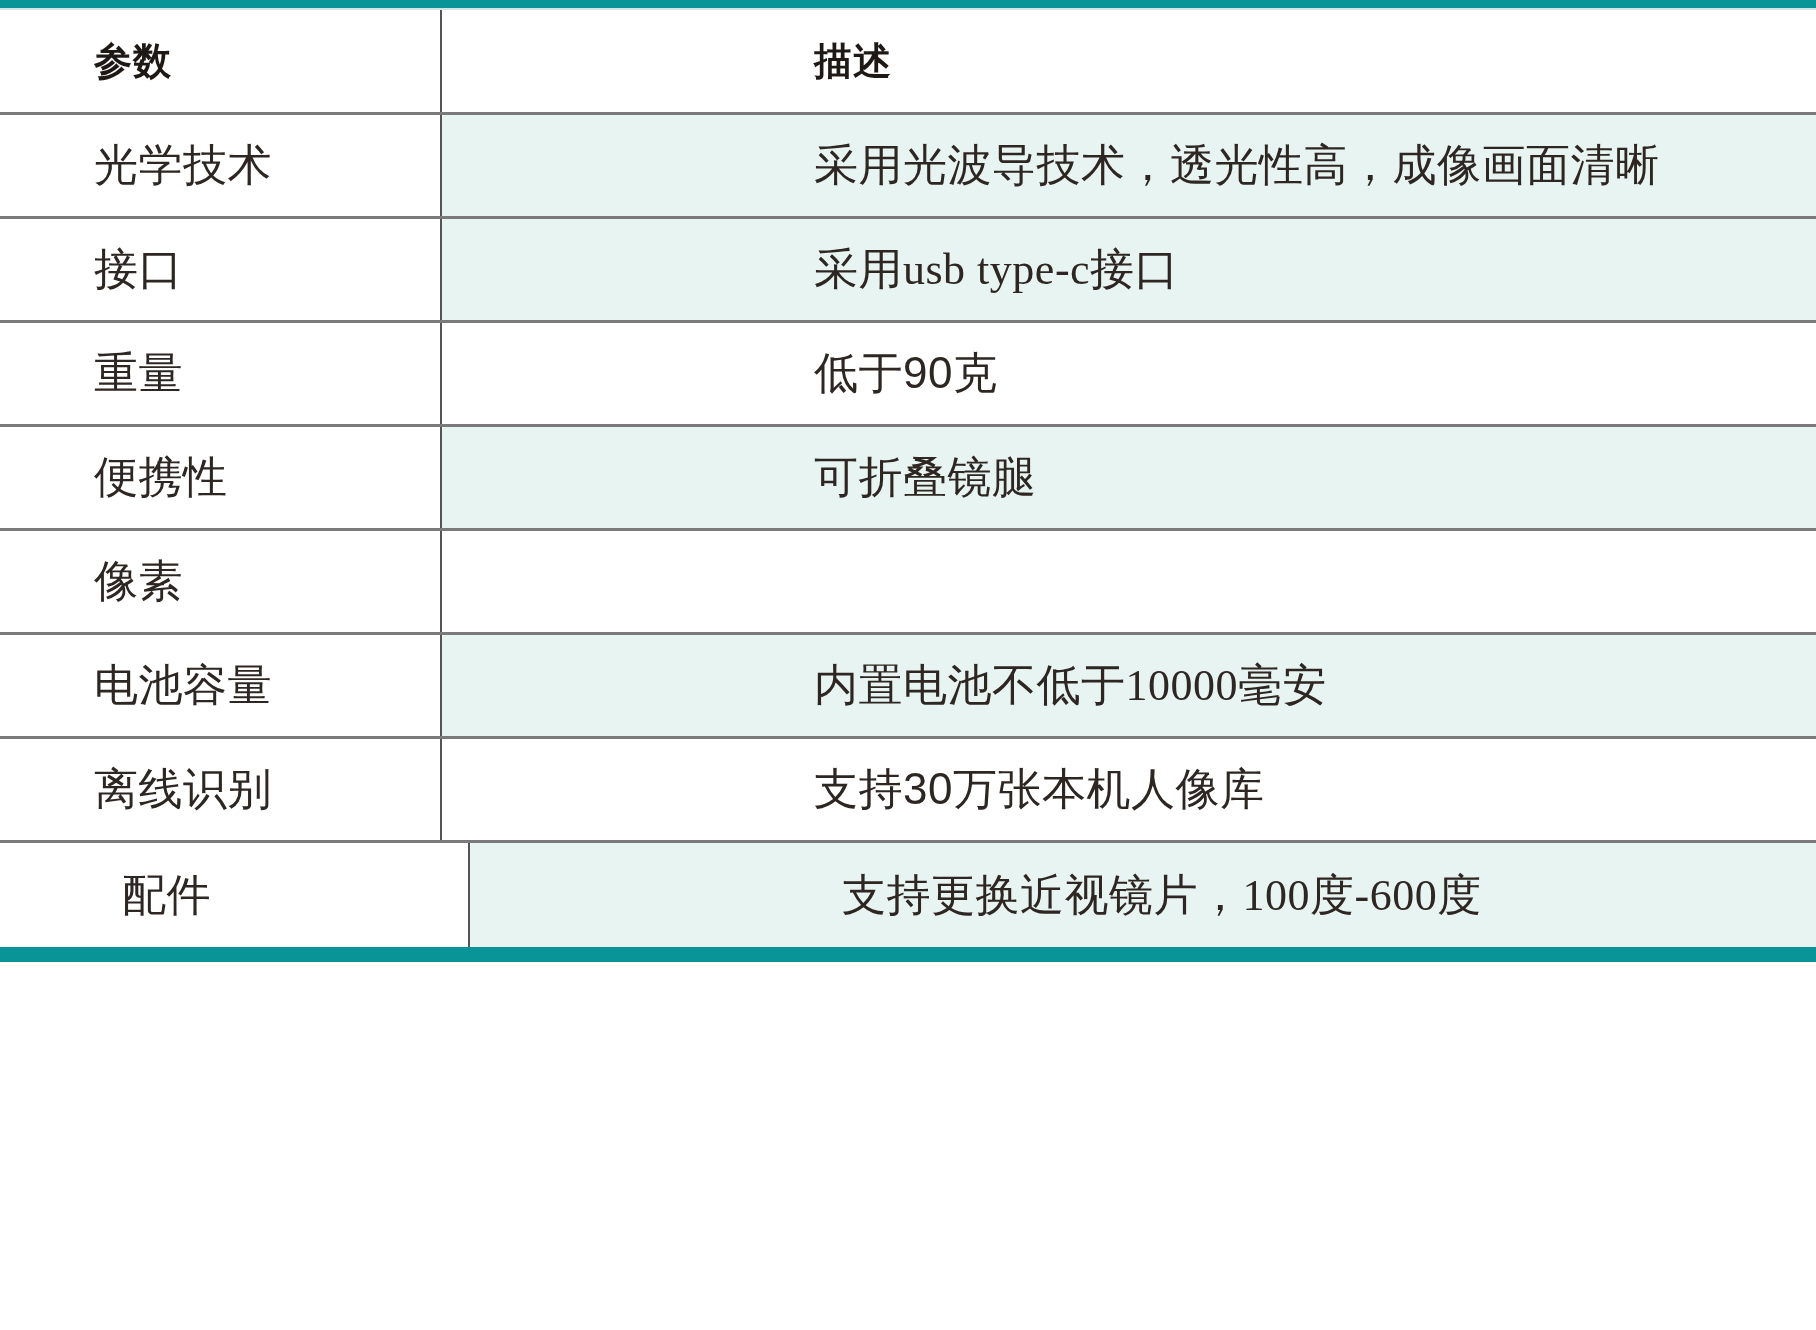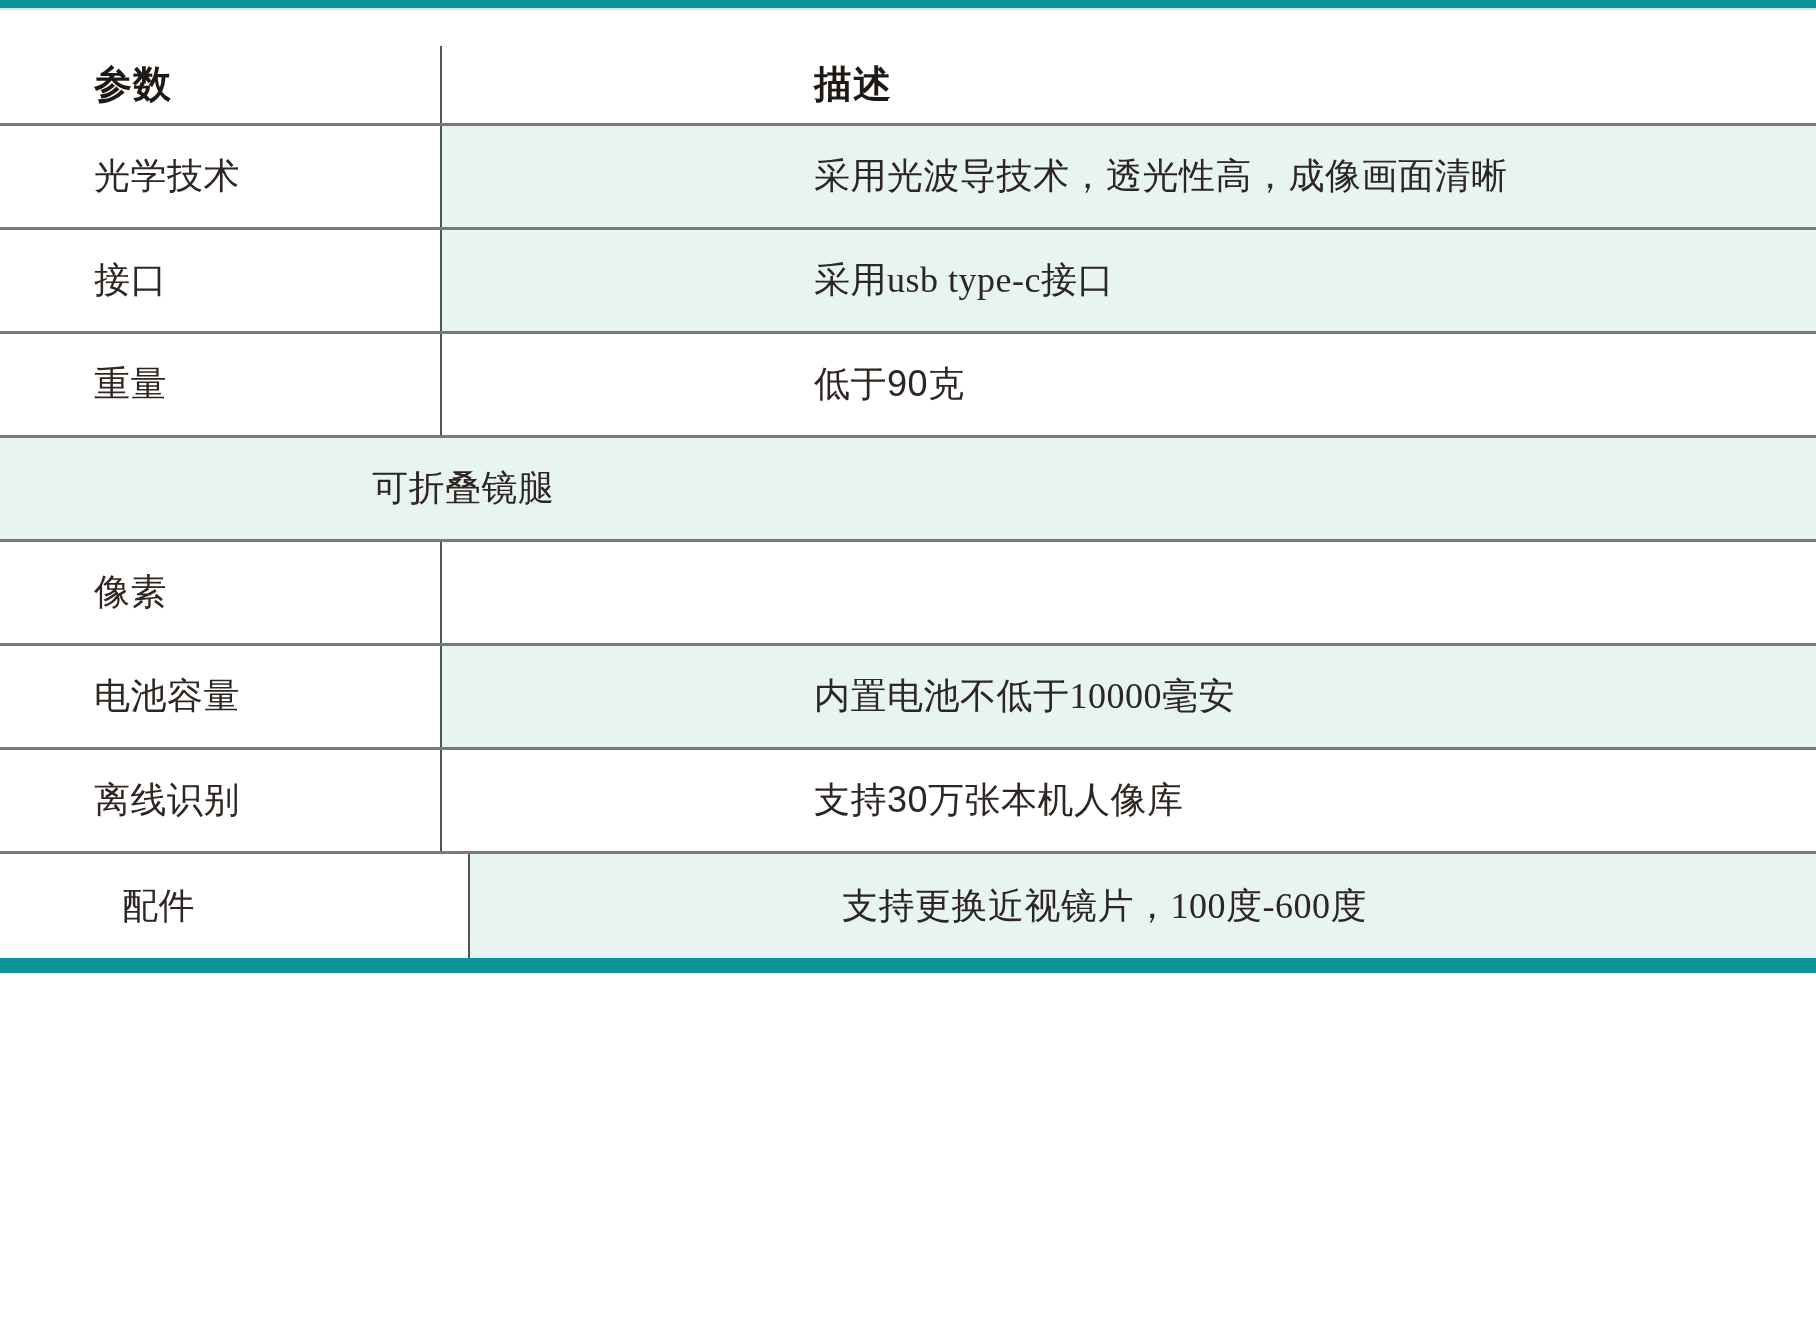--- a/index.html
+++ b/index.html
@@ -21,25 +21,24 @@
   }
   .top-accent {
     height: 10px;
     background: var(--accent);
     border-bottom: 2px solid #cfe8e7;
     box-sizing: border-box;
   }
   .spec-table { width: 1816px; }
   .thead {
     display: flex;
-    height: 80px;
+    height: 105px;
     box-sizing: border-box;
     border-bottom: 3px solid var(--separator);
     background: #ffffff;
-    margin-top: 36px;
   }
   .row {
     display: flex;
     height: 104px;
     box-sizing: border-box;
     border-bottom: 3px solid var(--separator);
   }
   .row:last-child { border-bottom: none; margin-left: 28px; }
   .cell {
     display: flex;
@@ -59,21 +58,21 @@
     background: #ffffff;
   }
   .row.zebra .cell.desc { background: var(--rowhl); font-family: Liberation Serif, serif; }
   .th-label {
     font-weight: bold;
     font-size: 38px;
     color: var(--header-text);
     letter-spacing: 1px;
   }
   .body-label {
-    font-size: 36px;
+    font-size: 44px;
     font-weight: 400;
     color: var(--text);
     letter-spacing: 0.5px;
   }
   .bottom-accent {
     height: 15px;
     background: var(--accent);
   }
 </style>
 </head>
@@ -113,20 +112,23 @@
   <div class="row">
     <div class="cell param">
       <span class="body-label">重量</span>
     </div>
     <div class="cell desc">
       <span class="body-label">低于90克</span>
     </div>
   </div>
 
   <div class="row zebra">
+    <div class="cell param">
+      <span class="body-label">便携性</span>
+    </div>
     <div class="cell desc">
       <span class="body-label">可折叠镜腿</span>
     </div>
   </div>
 
   <div class="row">
     <div class="cell param">
       <span class="body-label">像素</span>
     </div>
   </div>

